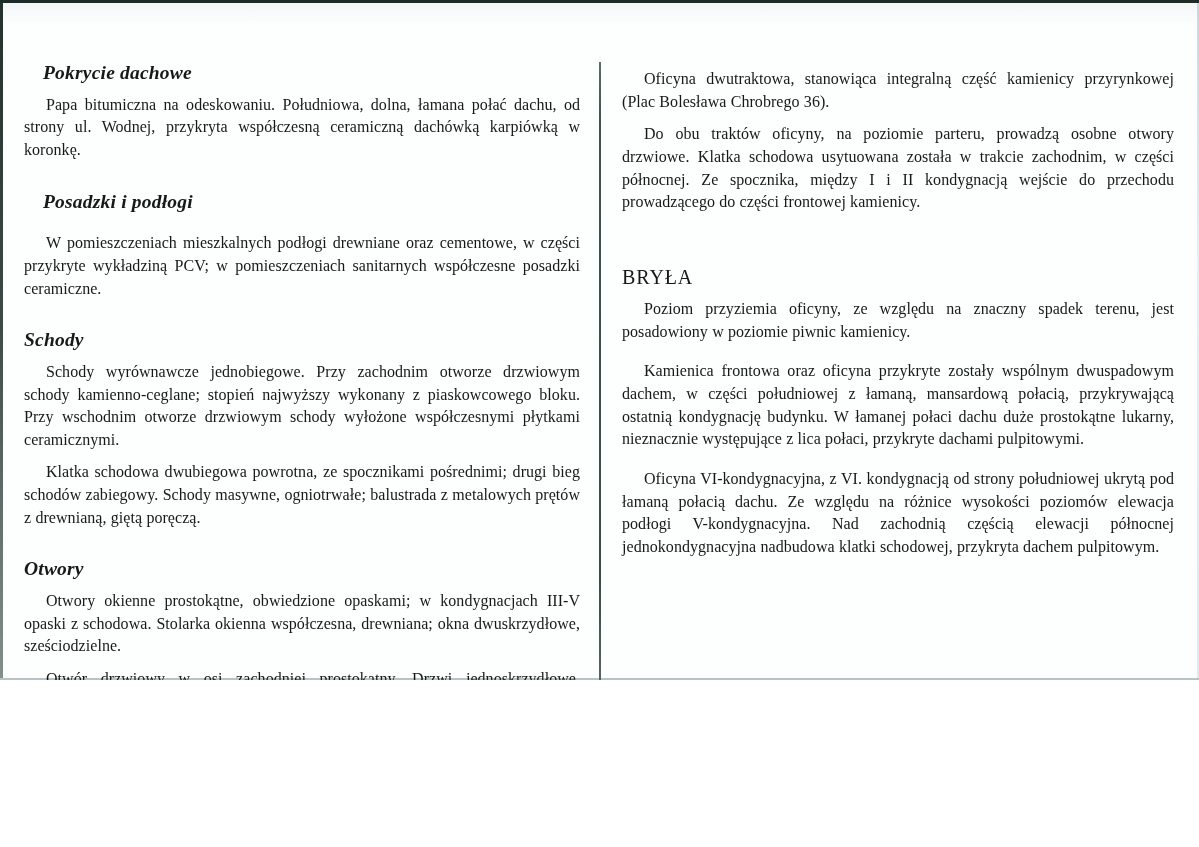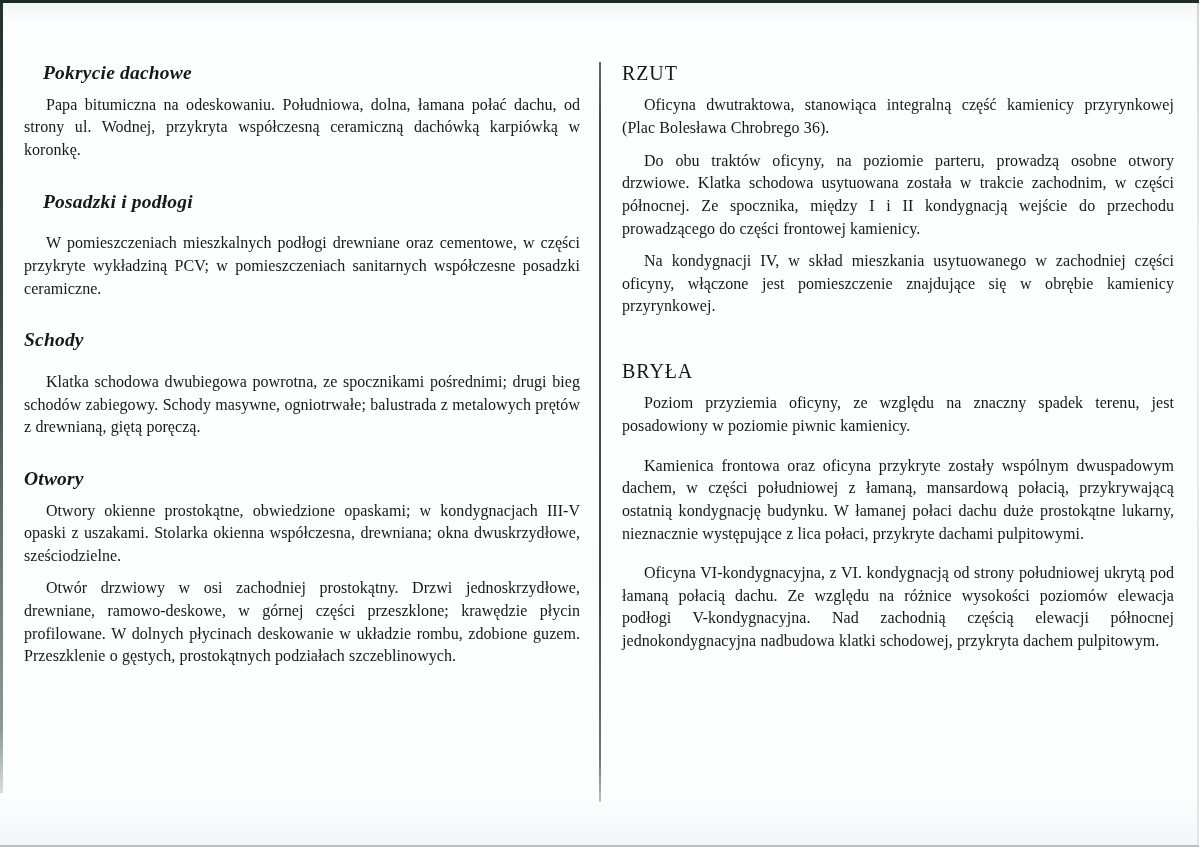--- a/index.html
+++ b/index.html
@@ -4,21 +4,21 @@
 <title>Scanned document page</title>
 <style>
   html, body {
     margin: 0;
     padding: 0;
     background: #ffffff;
   }
   #page {
     position: relative;
     width: 1199px;
-    height: 847px;
+    height: 680px;
     background: #fbfcfc;
     background-image:
       linear-gradient(180deg, #f2f5f7 0px, #fdfefe 26px, #fdfefe 795px, #f2f6f8 847px),
       linear-gradient(90deg, #f4f6f6 0px, #fdfefe 30px, #fdfefe 1160px, #f6f9fb 1199px);
     overflow: hidden;
     font-family: "Liberation Serif", "DejaVu Serif", serif;
     color: #131a18;
   }
   
   .edge-top {
@@ -110,41 +110,40 @@
 
     <div class="sp-lg"></div>
     <h3 class="head indent">Posadzki i podłogi</h3>
     <div class="sp-h"></div>
     <div class="sp-sm"></div>
     <p class="body">W pomieszczeniach mieszkalnych podłogi drewniane oraz cementowe, w części przykryte wykładziną PCV; w pomieszczeniach sanitarnych współczesne posadzki ceramiczne.</p>
 
     <div class="sp-lg"></div>
     <h3 class="head">Schody</h3>
     <div class="sp-h"></div>
+    <p class="body">Schody wyrównawcze jednobiegowe. Przy zachodnim otworze drzwiowym schody kamienno-ceglane; stopień najwyższy wykonany z piaskowcowego bloku. Przy wschodnim otworze drzwiowym schody wyłożone współczesnymi płytkami ceramicznymi.</p>
     <div class="sp-sm"></div>
     <p class="body">Klatka schodowa dwubiegowa powrotna, ze spocznikami pośrednimi; drugi bieg schodów zabiegowy. Schody masywne, ogniotrwałe; balustrada z metalowych prętów z drewnianą, giętą poręczą.</p>
 
     <div class="sp-lg"></div>
     <h3 class="head">Otwory</h3>
     <div class="sp-h"></div>
-    <p class="body">Otwory okienne prostokątne, obwiedzione opaskami; w kondygnacjach III-V opaski z uszakami. Stolarka okienna współczesna, drewniana; okna dwuskrzydłowe, sześciodzielne.</p>
+    <p class="body">Otwory okienne prostokątne, obwiedzione opaskami; w kondygnacjach III-V opaski z schodowa. Stolarka okienna współczesna, drewniana; okna dwuskrzydłowe, sześciodzielne.</p>
     <div class="sp-sm"></div>
     <p class="body">Otwór drzwiowy w osi zachodniej prostokątny. Drzwi jednoskrzydłowe, drewniane, ramowo-deskowe, w górnej części przeszklone; krawędzie płycin profilowane. W dolnych płycinach deskowanie w układzie rombu, zdobione guzem. Przeszklenie o gęstych, prostokątnych podziałach szczeblinowych.</p>
 
   </div>
 
   <div class="col col-right">
 
-    <h2 class="section">RZUT</h2>
     <div class="sp-h"></div>
     <p class="body">Oficyna dwutraktowa, stanowiąca integralną część kamienicy przyrynkowej (Plac Bolesława Chrobrego 36).</p>
     <div class="sp-sm"></div>
     <p class="body">Do obu traktów oficyny, na poziomie parteru, prowadzą osobne otwory drzwiowe. Klatka schodowa usytuowana została w trakcie zachodnim, w części północnej. Ze spocznika, między I i II kondygnacją wejście do przechodu prowadzącego do części frontowej kamienicy.</p>
     <div class="sp-sm"></div>
-    <p class="body">Na kondygnacji IV, w skład mieszkania usytuowanego w zachodniej części oficyny, włączone jest pomieszczenie znajdujące się w obrębie kamienicy przyrynkowej.</p>
 
     <div class="sp-xl"></div>
     <h2 class="section">BRYŁA</h2>
     <div class="sp-h"></div>
     <p class="body">Poziom przyziemia oficyny, ze względu na znaczny spadek terenu, jest posadowiony w poziomie piwnic kamienicy.</p>
     <div class="sp-md"></div>
     <p class="body">Kamienica frontowa oraz oficyna przykryte zostały wspólnym dwuspadowym dachem, w części południowej z łamaną, mansardową połacią, przykrywającą ostatnią kondygnację budynku. W łamanej połaci dachu duże prostokątne lukarny, nieznacznie występujące z lica połaci, przykryte dachami pulpitowymi.</p>
     <div class="sp-md"></div>
     <p class="body">Oficyna VI-kondygnacyjna, z VI. kondygnacją od strony południowej ukrytą pod łamaną połacią dachu. Ze względu na różnice wysokości poziomów elewacja podłogi V-kondygnacyjna. Nad zachodnią częścią elewacji północnej jednokondygnacyjna nadbudowa klatki schodowej, przykryta dachem pulpitowym.</p>
 

